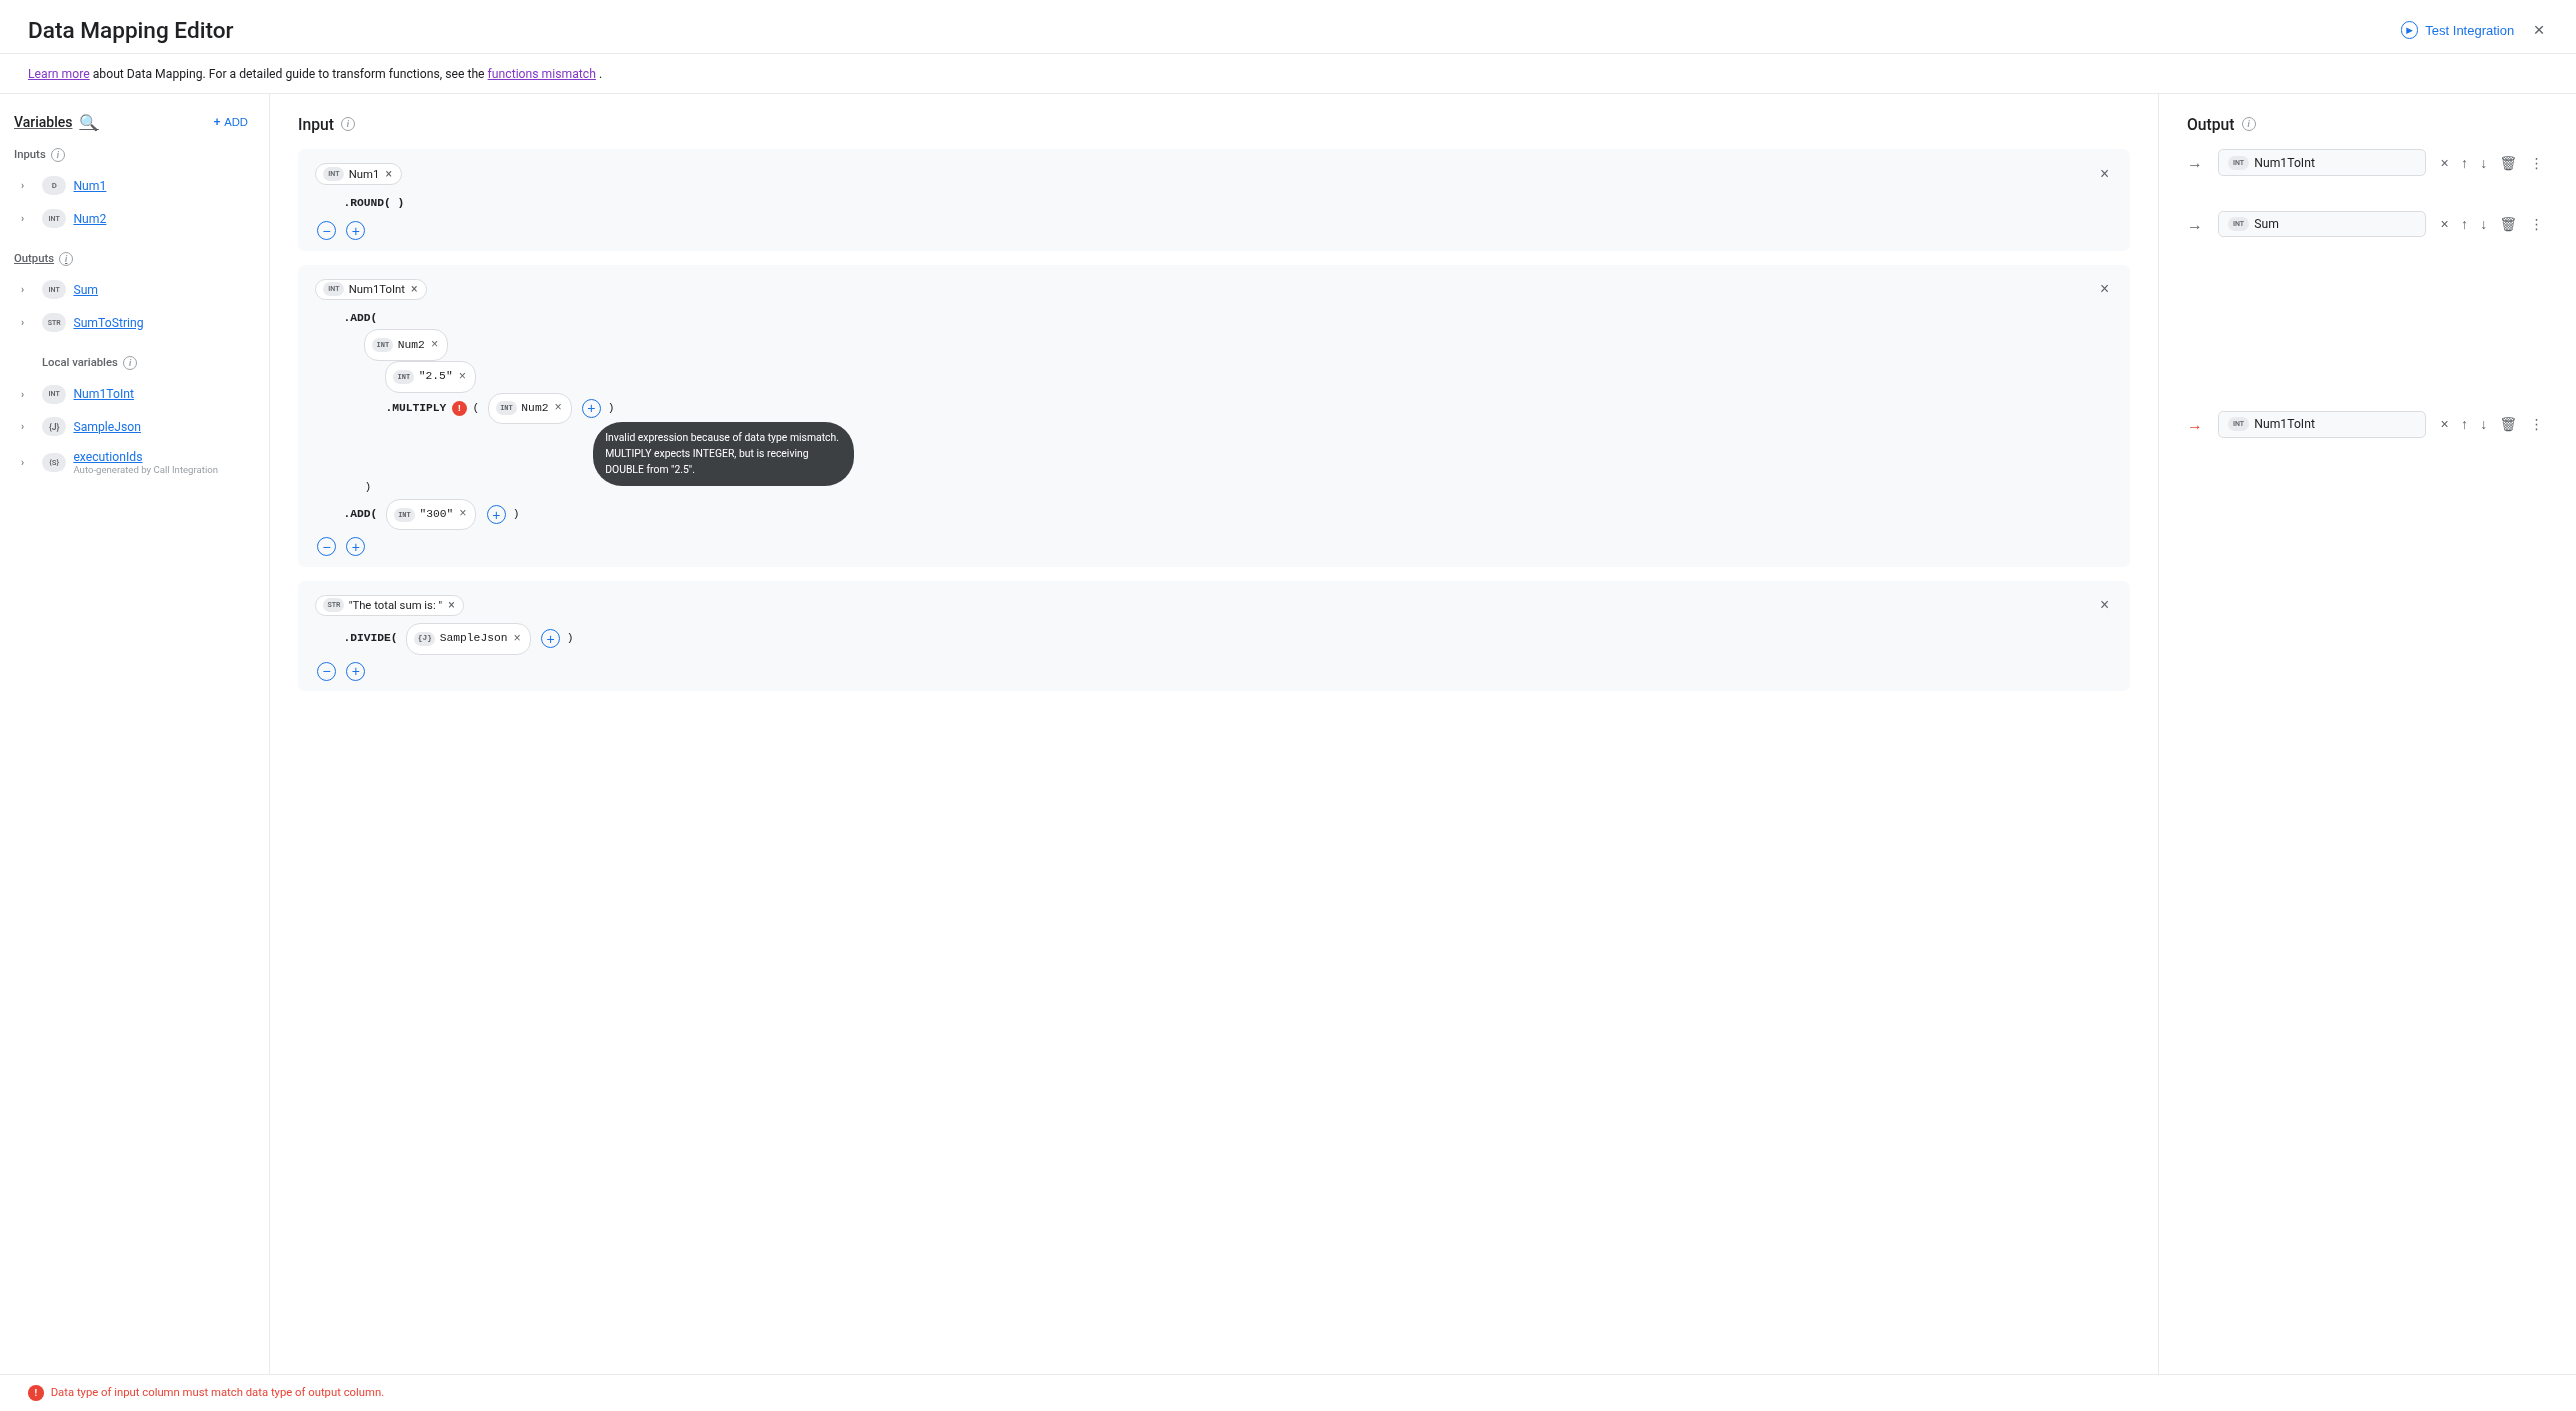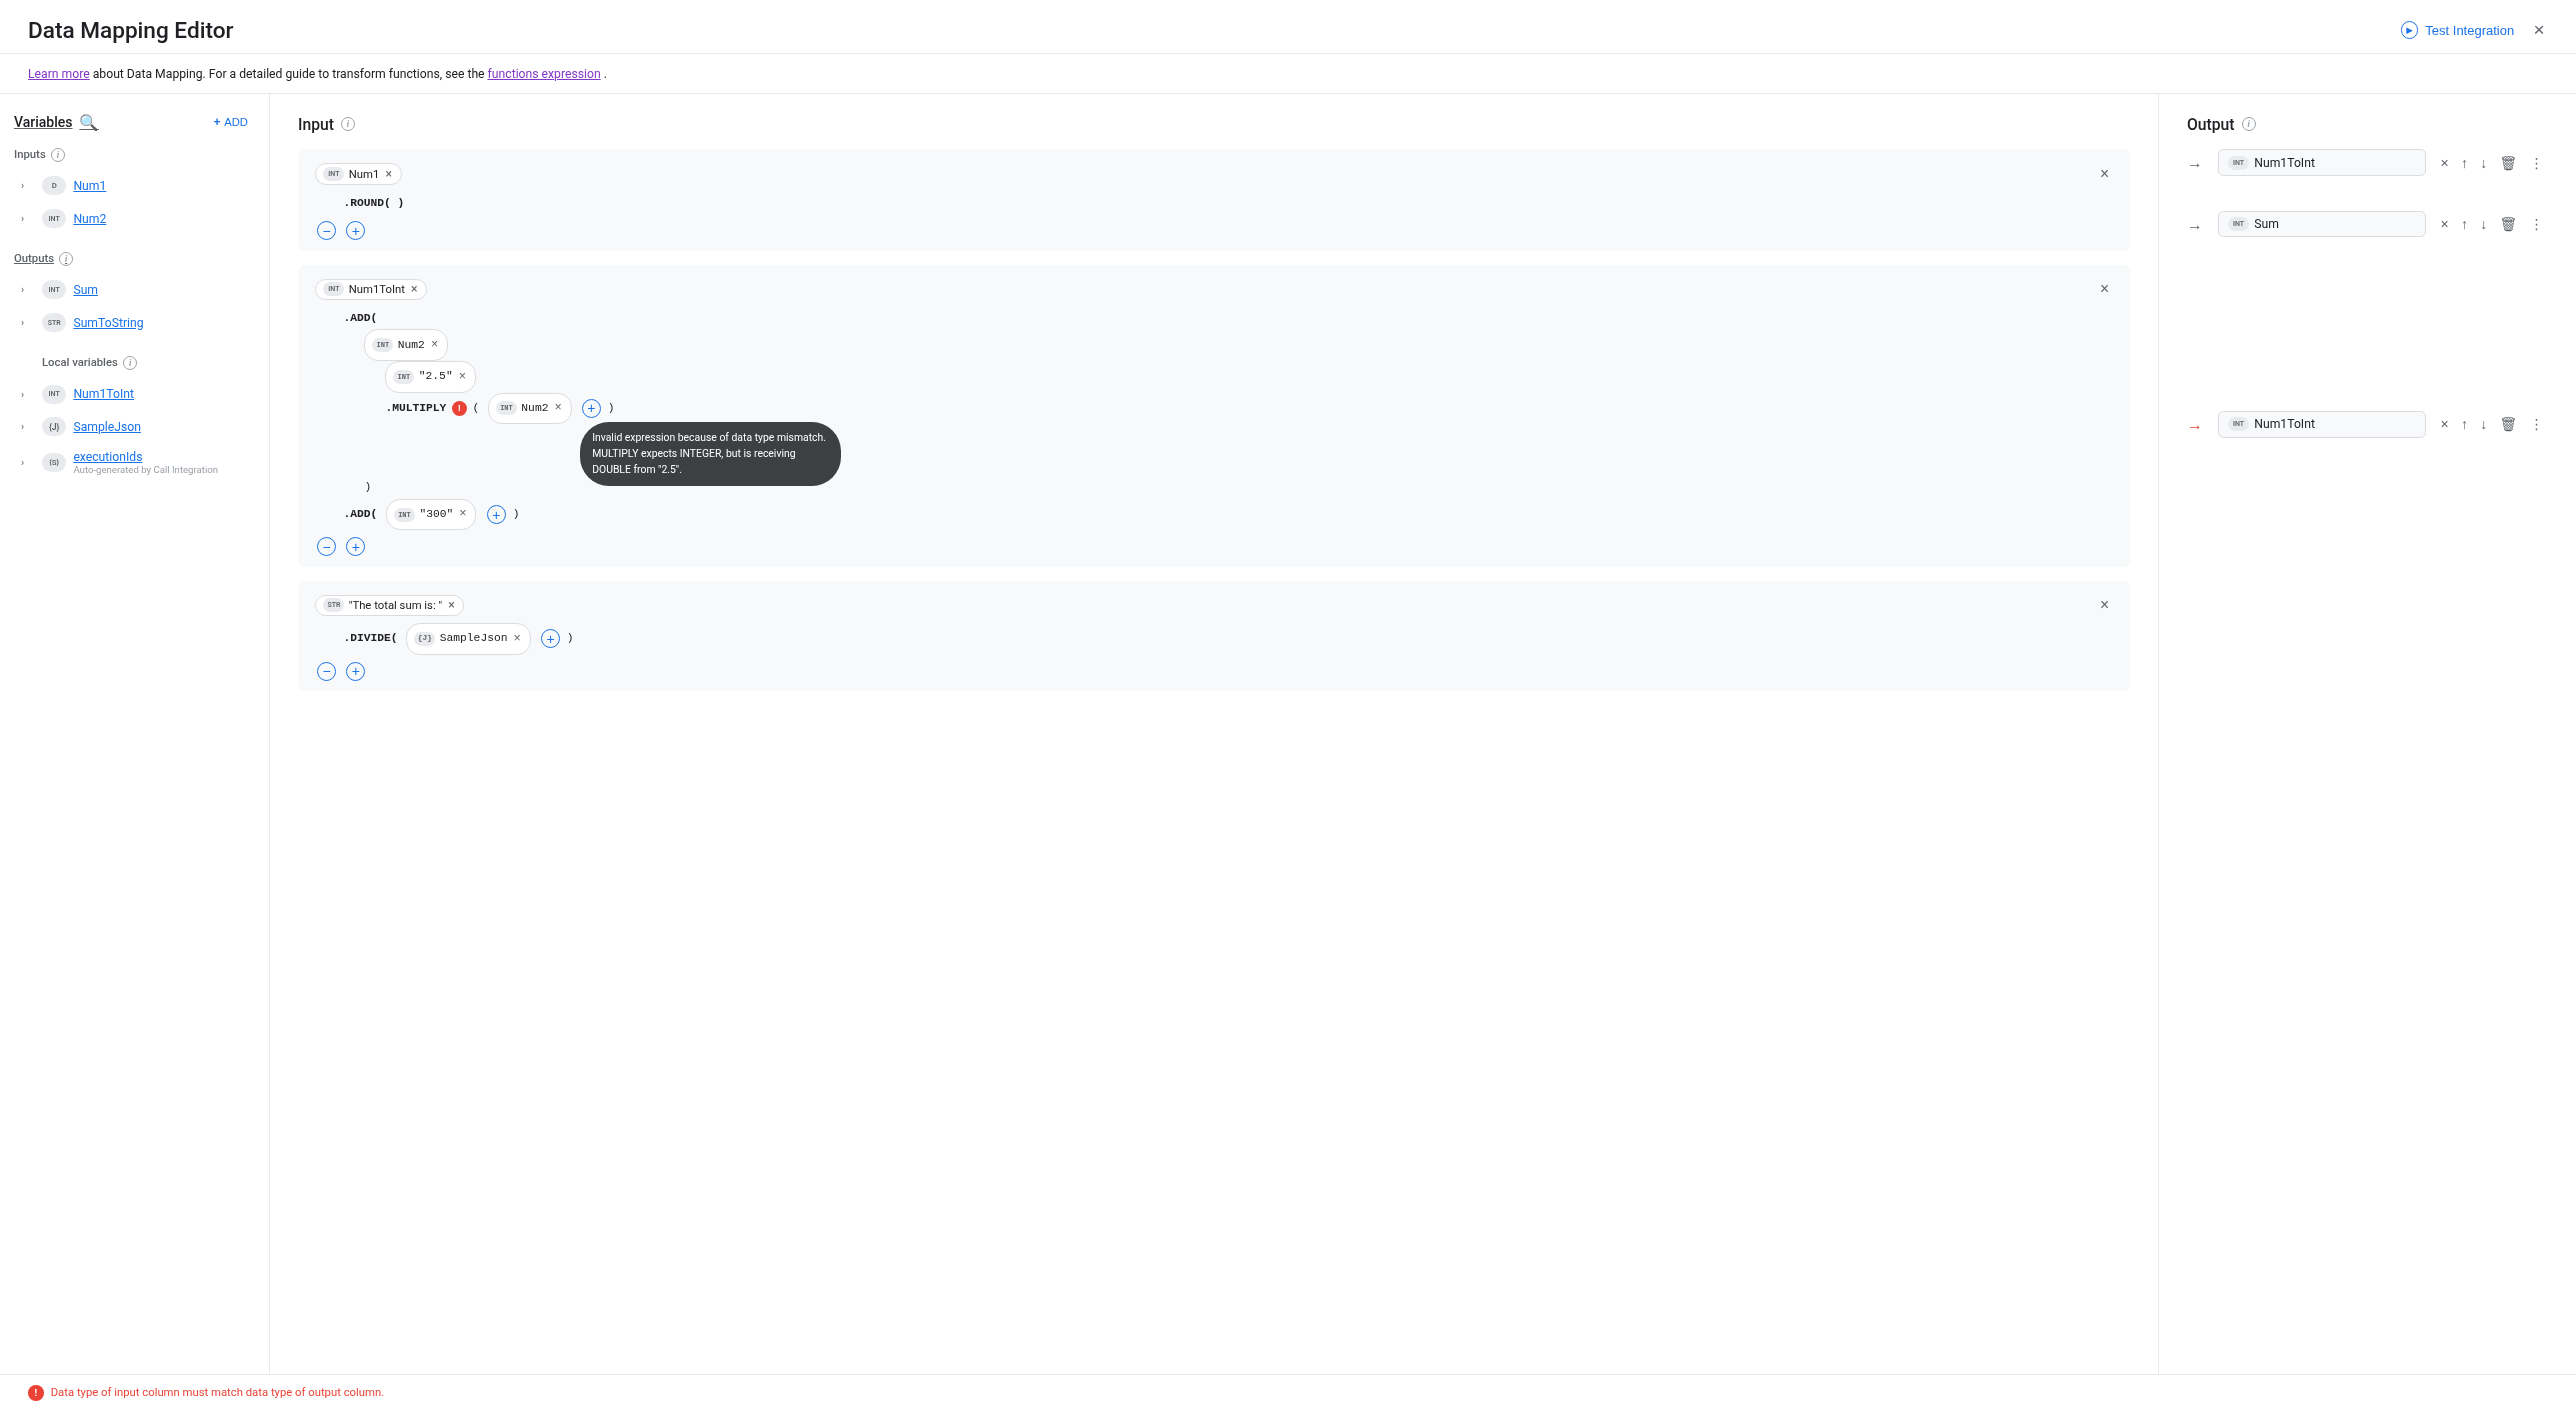--- a/index.html
+++ b/index.html
@@ -380,21 +380,21 @@
       <span class="play-icon">▶</span>
       <span>Test Integration</span>
     </button>
     <button class="close-btn">×</button>
   </div>
 </div>
 
 <div class="info-bar">
   <a href="#">Learn more</a>
   <span> about Data Mapping. For a detailed guide to transform functions, see the </span>
-  <a href="#">functions expression</a>
+  <a href="#">functions mismatch</a>
   <span>.</span>
 </div>
 
 <div class="main-area">
 
   <div class="sidebar">
 
     <div class="sidebar-header-row">
       <div class="sidebar-header-left">
         <span style="font-size:14px;font-weight:500;color:#202124;">Variables</span>
@@ -532,21 +532,21 @@
         <span>(</span>
         <span class="tag-chip" style="margin:0 3.5px;">
           <span class="type-badge type-int" style="font-size:7px;width:21px;height:14px;">INT</span>
           <span>Num2</span>
           <span class="tag-x">×</span>
         </span>
         <button class="plus-btn" style="margin:0 1.7px;">+</button>
         <span>)</span>
       </div>
 
-      <div class="error-tooltip" style="position:absolute;left:282px;top:157px;border-radius:29px;">
+      <div class="error-tooltip" style="position:absolute;left:295px;top:157px;border-radius:29px;">
         <span>Invalid expression because of data type mismatch. MULTIPLY expects INTEGER, but is receiving DOUBLE from "2.5".</span>
       </div>
 
       <div class="code-line code-indent2" style="margin-top:52px;">
         <span>)</span>
       </div>
 
       <div class="code-line code-indent1" style="display:flex;align-items:center;gap:5.2px;">
         <span class="code-keyword">.ADD(</span>
         <span class="tag-chip" style="margin:0 3.5px;">

